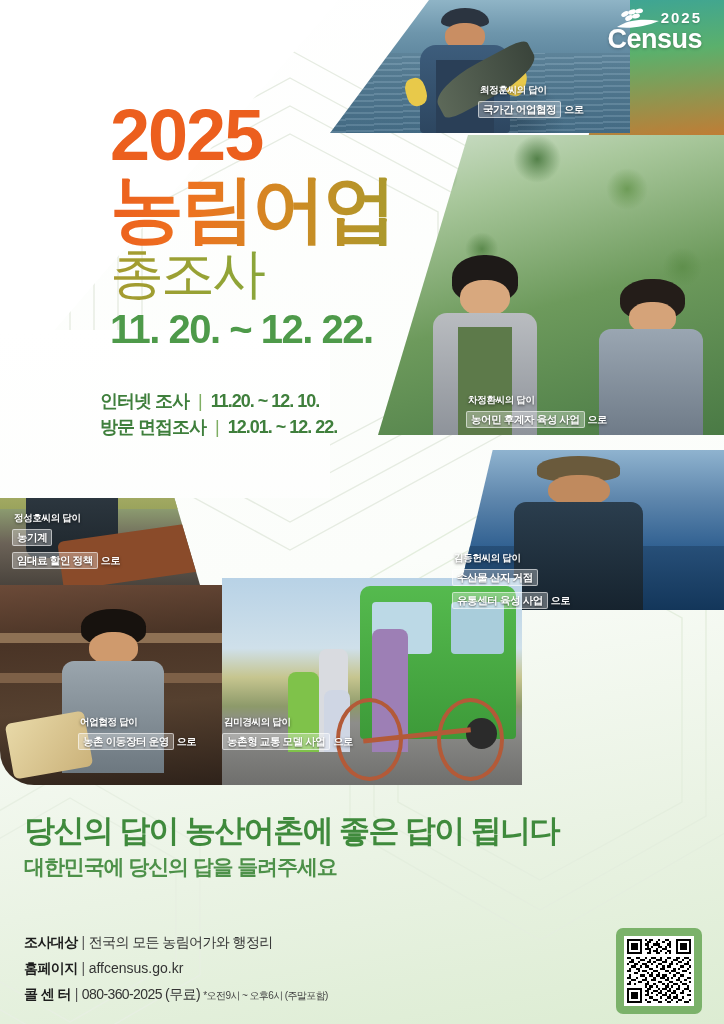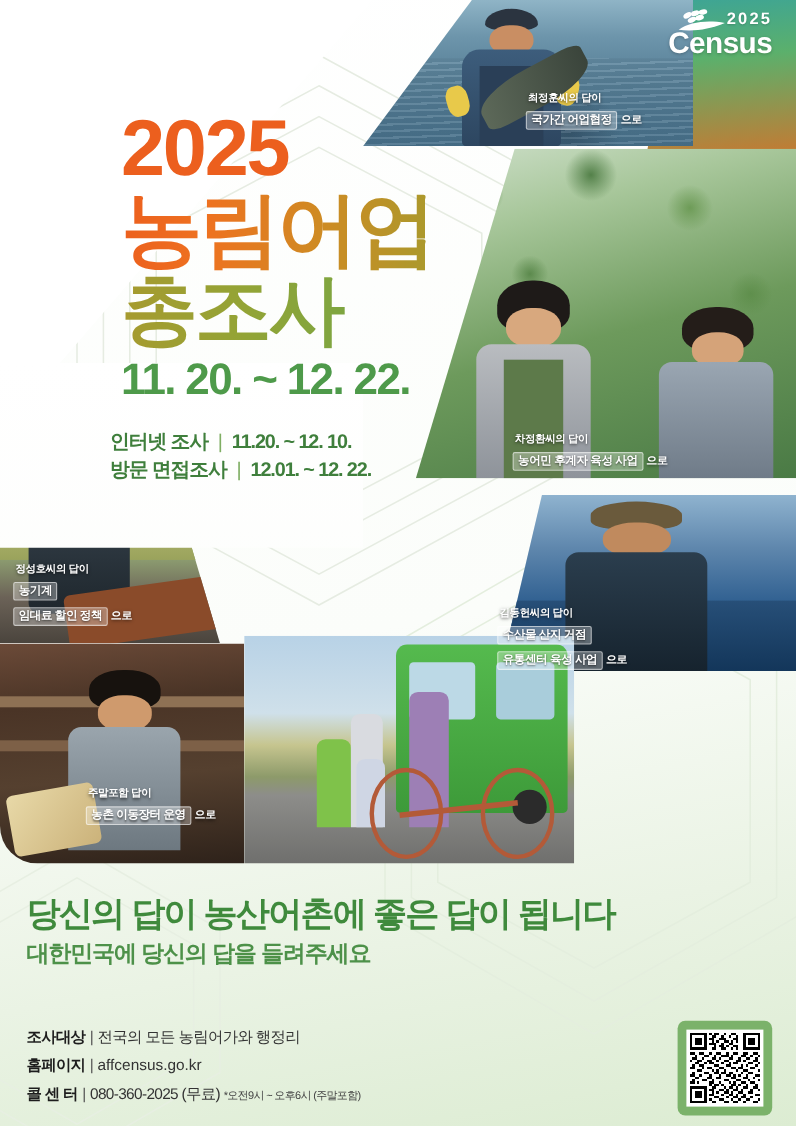--- a/index.html
+++ b/index.html
@@ -157,21 +157,21 @@
   .censuslogo .word{font-size:27px;font-weight:700;letter-spacing:-.5px;line-height:1;
       margin-top:1px;text-shadow:0 1px 3px rgba(0,0,0,.25);}
   .wheat{position:absolute;left:8px;top:-2px;}
 
   
   .titleblock{position:absolute;left:110px;top:100px;z-index:30;}
   .t-year{font-size:72px;font-weight:800;line-height:.98;letter-spacing:-2px;color:#ec5f1e;}
   .t-l2{font-size:74px;font-weight:800;line-height:1.02;letter-spacing:-3px;
       background:linear-gradient(93deg,#ec5f1e 0%,#ee7220 28%,#d08a23 62%,#a99a2d 100%);
       -webkit-background-clip:text;background-clip:text;color:transparent;}
-  .t-l3{font-size:70px;font-weight:700;line-height:1.02;letter-spacing:-3px;
+  .t-l3{font-size:54px;font-weight:400;line-height:1.02;letter-spacing:-3px;
       background:linear-gradient(93deg,#a79a2f 0%,#93a436 40%,#6aa64a 100%);
       -webkit-background-clip:text;background-clip:text;color:transparent;}
   .t-dates{font-size:40px;font-weight:800;letter-spacing:-1.5px;color:#4e9a4a;margin-top:6px;}
 
   .sched{position:absolute;left:100px;top:388px;z-index:30;color:#3f7f3c;
       font-size:18px;font-weight:700;letter-spacing:-1px;line-height:1.45;}
   .sched .sep{color:#7fae63;margin:0 5px;font-weight:400;}
 
   
   .slogan{position:absolute;left:24px;top:812px;z-index:30;}
@@ -334,24 +334,28 @@
     <span class="row" style="display:inline-block;margin-top:3px;"><span class="pill">임대료 할인 정책</span><span class="suffix">으로</span></span>
   </div>
 
   <div class="cap" style="left:452px;top:552px;">
     <span class="who">김동헌씨의 답이</span>
     <span class="row"><span class="pill">수산물 산지 거점</span></span><br>
     <span class="row" style="display:inline-block;margin-top:3px;"><span class="pill">유통센터 육성 사업</span><span class="suffix">으로</span></span>
   </div>
 
   <div class="cap" style="left:78px;top:716px;">
-    <span class="who">주말포함 답이</span>
+    <span class="who">어업협정 답이</span>
     <span class="row"><span class="pill">농촌 이동장터 운영</span><span class="suffix">으로</span></span>
   </div>
 
+  <div class="cap" style="left:222px;top:716px;">
+    <span class="who">김미경씨의 답이</span>
+    <span class="row"><span class="pill">농촌형 교통 모델 사업</span><span class="suffix">으로</span></span>
+  </div>
 
 
   <div class="censuslogo">
     <svg class="wheat" width="46" height="22" viewBox="0 0 46 22">
       <g fill="#ffffff">
         <ellipse cx="10" cy="6" rx="4" ry="2.4" transform="rotate(-28 10 6)"></ellipse>
         <ellipse cx="17" cy="4" rx="4" ry="2.4" transform="rotate(-20 17 4)"></ellipse>
         <ellipse cx="24" cy="3" rx="4" ry="2.4" transform="rotate(-10 24 3)"></ellipse>
         <ellipse cx="14" cy="10" rx="4" ry="2.4" transform="rotate(-24 14 10)"></ellipse>
         <ellipse cx="21" cy="8" rx="4" ry="2.4" transform="rotate(-14 21 8)"></ellipse>

